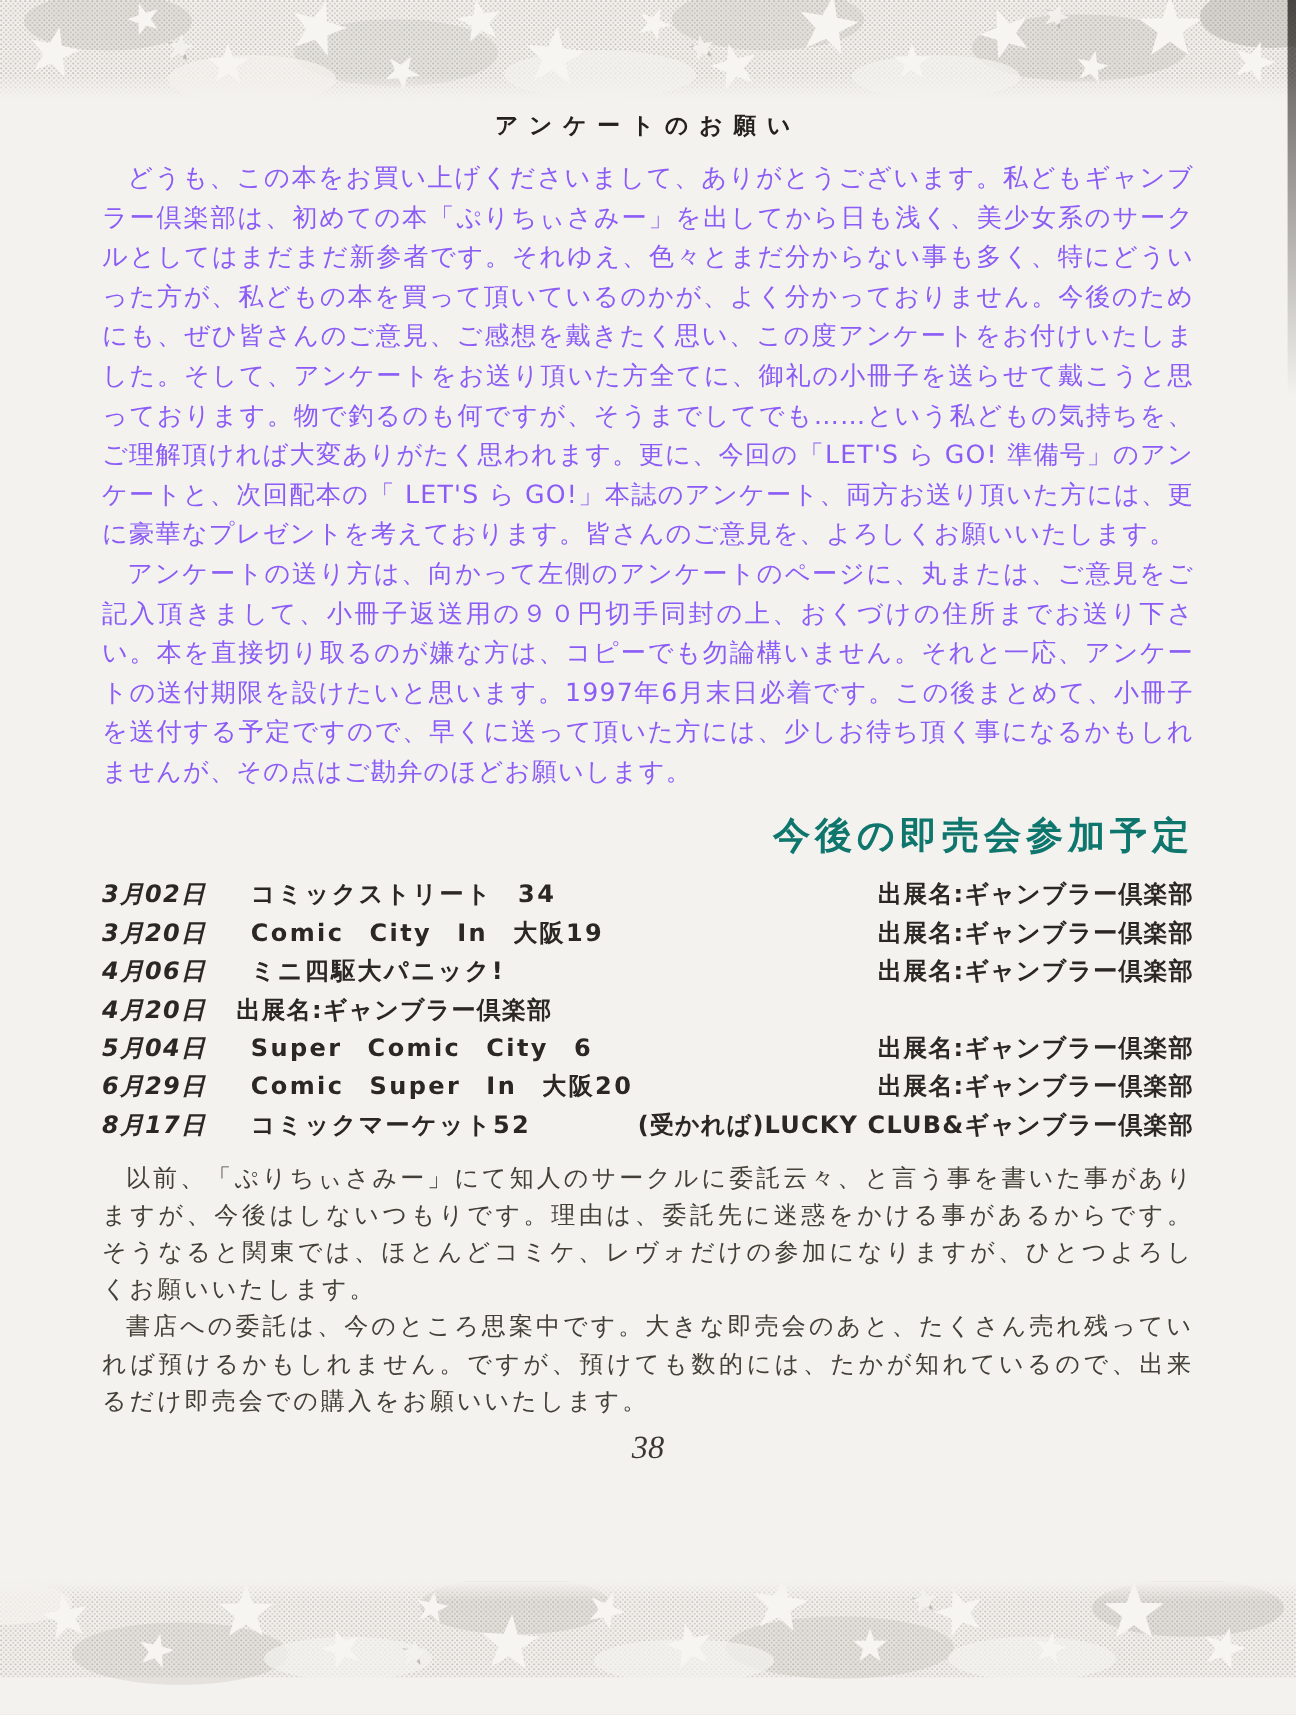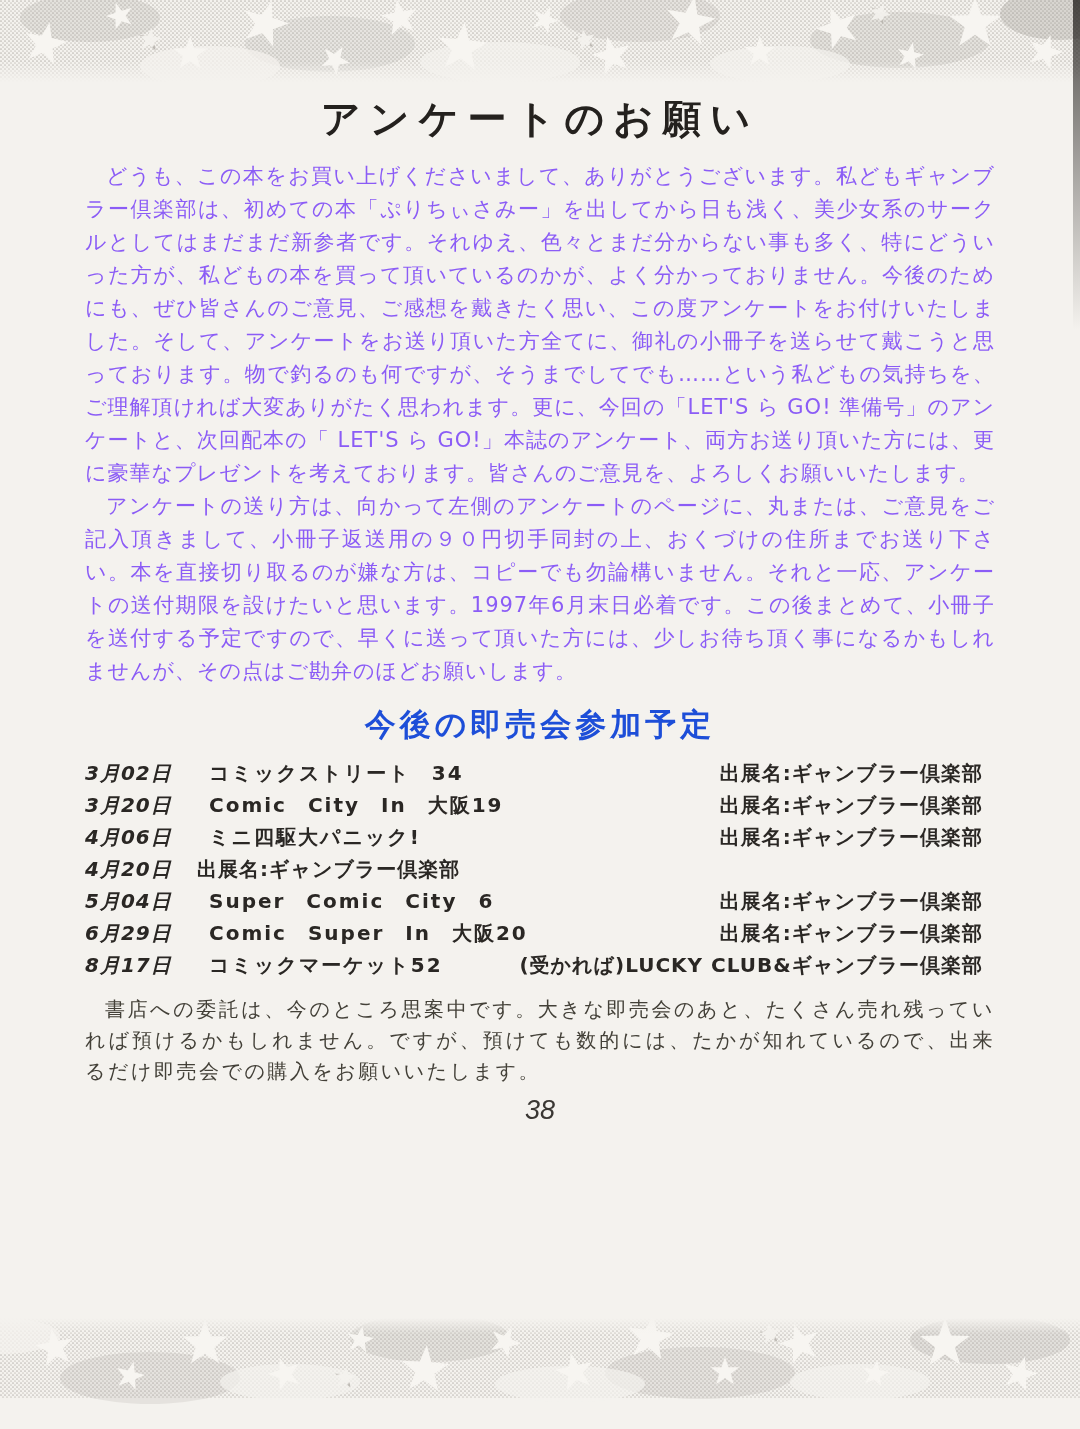--- a/index.html
+++ b/index.html
@@ -18,40 +18,40 @@
   .scan-shadow{
     position:absolute;top:0;right:0;width:7px;height:330px;
     background:linear-gradient(to bottom, rgba(38,35,32,.8) 0%, rgba(38,35,32,.35) 55%, rgba(38,35,32,0) 100%);
   }
   .content{
     position:absolute;top:80px;left:85px;right:85px;
   }
   .doc-title{
     margin:12px 0 14px 0;
     text-align:center;
-    font-size:39px;font-weight:bold;
+    font-size:19px;font-weight:bold;
     letter-spacing:9px;
     color:#24211e;
   }
   .body-p{
     margin:0;
     font-size:21px;line-height:33px;
     letter-spacing:1px;
     text-indent:1em;
     text-align:justify;
     color:#8b5cf6;
   }
   .section-title{
     margin:16px 0 14px 0;
-    text-align:center;
+    text-align:right;
     font-size:31px;font-weight:bold;
     letter-spacing:4px;
-    color:#1d4ed8;
-  }
-  .schedule{margin:4px 12px 10px 0;}
+    color:#0f766e;
+  }
+  .schedule{margin:4px 0 10px 0;}
   .schedule-row{
     display:flex;align-items:baseline;
     height:32px;
     font-size:20px;font-weight:bold;
     color:#2a2724;
   }
   .schedule-date{
     width:112px;flex:0 0 auto;
     font-style:italic;
     font-weight:bold;
@@ -75,21 +75,21 @@
     letter-spacing:2.5px;
     text-indent:1em;
     text-align:justify;
     color:#434038;
     font-weight:normal;
   }
   .closing-block{margin-top:10px;}
   .page-number{
     margin-top:8px;
     text-align:center;
-    font-family:Liberation Sans, sans-serif;
+    font-family:Liberation Serif, serif;
     font-style:italic;
     font-size:27px;
     color:#3a3733;
   }
 </style>
 </head>
 <body>
 
 <div class="page">
 
@@ -180,20 +180,21 @@
         <span class="schedule-exhibitor">出展名:ギャンブラー倶楽部</span>
       </div>
       <div class="schedule-row">
         <span class="schedule-date">8月17日</span>
         <span class="schedule-event">コミックマーケット52</span>
         <span class="schedule-exhibitor">(受かれば)LUCKY CLUB&amp;ギャンブラー倶楽部</span>
       </div>
     </div>
 
     <div class="closing-block">
+      <p class="closing-p">以前、「ぷりちぃさみー」にて知人のサークルに委託云々、と言う事を書いた事がありますが、今後はしないつもりです。理由は、委託先に迷惑をかける事があるからです。そうなると関東では、ほとんどコミケ、レヴォだけの参加になりますが、ひとつよろしくお願いいたします。</p>
       <p class="closing-p">書店への委託は、今のところ思案中です。大きな即売会のあと、たくさん売れ残っていれば預けるかもしれません。ですが、預けても数的には、たかが知れているので、出来るだけ即売会での購入をお願いいたします。</p>
     </div>
 
     <div class="page-number">38</div>
   </div>
 
   <svg class="star-border bottom" width="1080" height="94" viewBox="0 0 1080 94" aria-hidden="true">
     <rect width="1080" height="80" fill="url(#dots)" opacity="0.85"></rect>
     <rect y="80" width="1080" height="14" fill="#f4f2ee"></rect>
     <ellipse cx="150" cy="60" rx="90" ry="26" fill="#a9a5a0" opacity="0.2"></ellipse>

